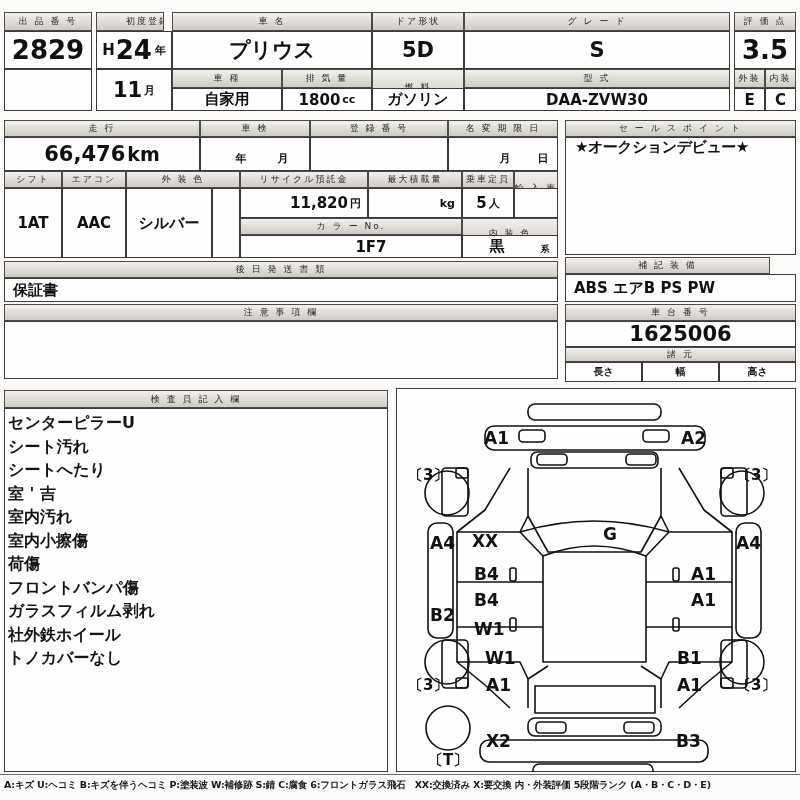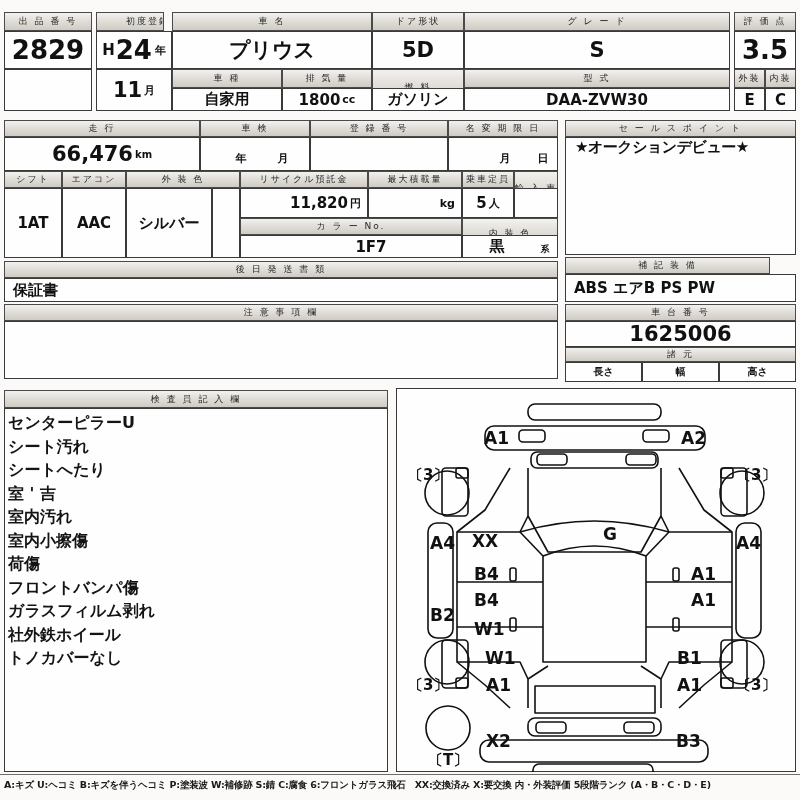--- a/index.html
+++ b/index.html
@@ -141,21 +141,21 @@
     <div class="vl val sm" style="left:0;top:0;right:0;bottom:0;">E</div>
   </div>
   <div class="bx" style="left:765px;top:88px;width:31px;height:23px;">
     <div class="vl val sm" style="left:0;top:0;right:0;bottom:0;">C</div>
   </div>
 
   <div class="hd" style="left:4px;top:120px;width:196px;height:17px;">走 行</div>
   <div class="bx" style="left:4px;top:137px;width:196px;height:34px;">
     <div class="vl" style="left:0;top:0;right:0;bottom:0;">
       <span class="val mid">66,476</span>
-      <span class="unit" style="font-size:10px;">km</span>
+      <span class="unit" style="font-size:19px;">km</span>
     </div>
   </div>
 
   <div class="hd" style="left:200px;top:120px;width:110px;height:17px;">車 検</div>
   <div class="bx" style="left:200px;top:137px;width:110px;height:34px;">
     <div class="vl xs val" style="left:30px;top:10px;width:20px;height:20px;">年</div>
     <div class="vl xs val" style="left:72px;top:10px;width:20px;height:20px;">月</div>
   </div>
 
   <div class="hd" style="left:310px;top:120px;width:138px;height:17px;">登 録 番 号</div>

